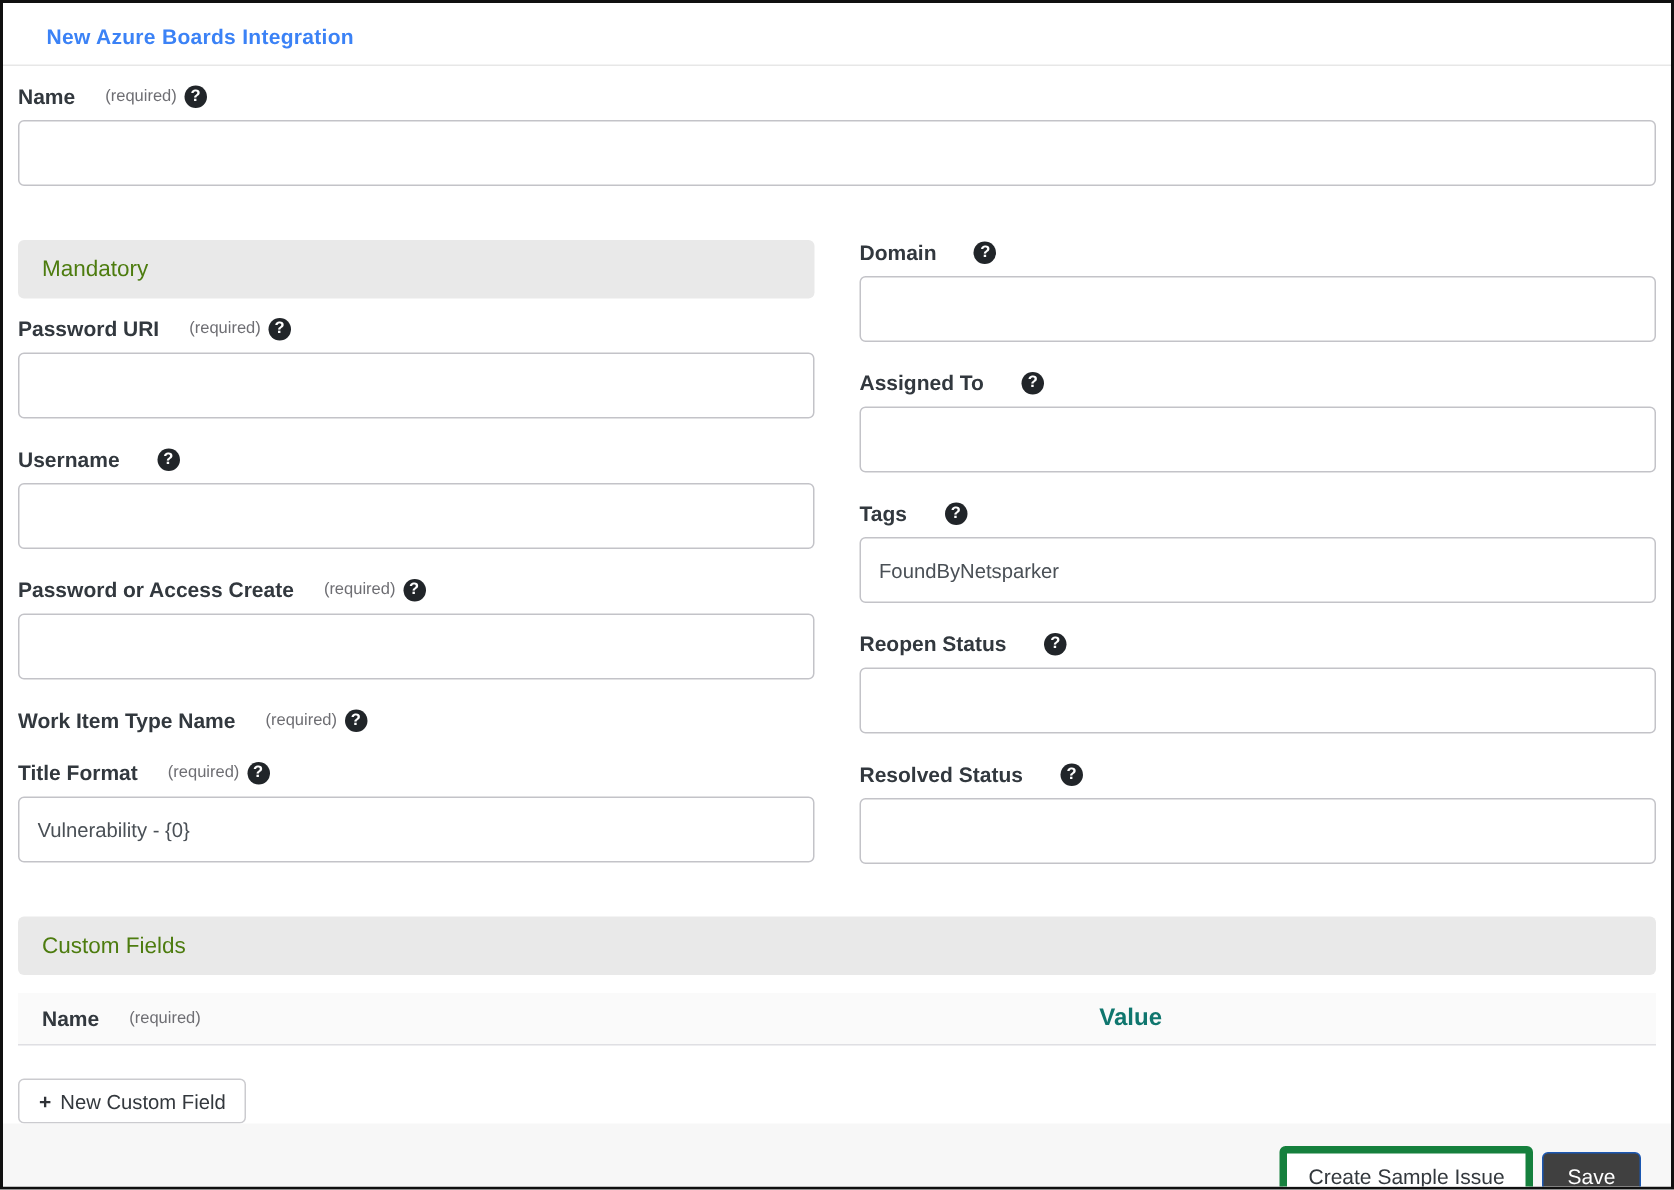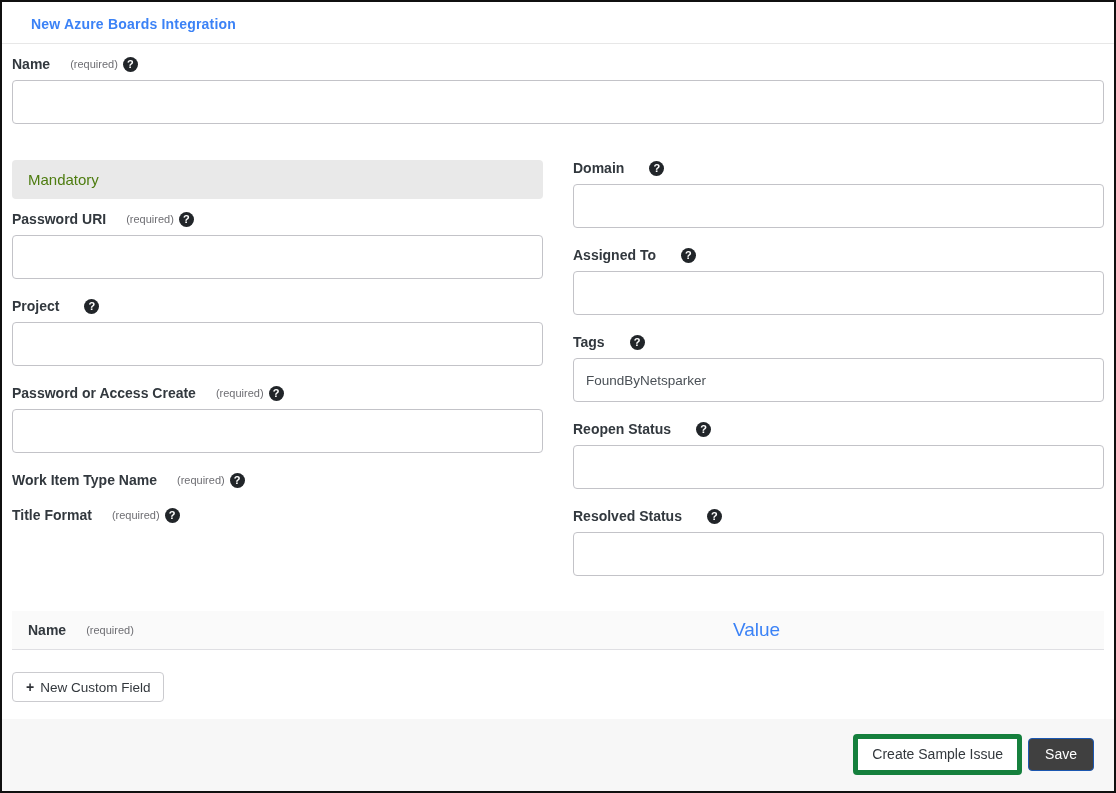--- a/index.html
+++ b/index.html
@@ -67,21 +67,21 @@
   .custom-fields { margin-top: 16px; }
   .cf-table-header {
     display: flex; align-items: center;
     background: #fafafa;
     border-bottom: 1px solid #dfdfe3;
     padding: 8px 16px;
     margin-top: 11px;
   }
   .cf-col-name { width: 66.5%; display: flex; align-items: center; }
   .cf-col-name .hdr { font-size: 14px; font-weight: 600; color: #32383e; }
-  .cf-col-value { flex: 1; font-size: 19px; font-weight: 400; color: #3b82f6; }
+  .cf-col-value { flex: 1; font-size: 16px; font-weight: 700; color: #0f766e; }
 
   .new-custom-field-btn {
     margin-top: 22px;
     display: inline-flex; align-items: center; gap: 6px;
     background: #fff; border: 1px solid #cbcbcf; border-radius: 4px;
     padding: 6px 13px; font-size: 13.5px; color: #33383d;
     font-family: "Liberation Sans", sans-serif;
     cursor: pointer;
   }
   .plus-icon { font-weight: 700; font-size: 14px; color: #2f3237; }
@@ -133,21 +133,21 @@
           <div class="label-row">
             <span class="field-label">Password URI</span>
             <span class="required-suffix">(required)</span>
             <span class="help-icon">?</span>
           </div>
           <input class="text-input" type="text" value="" style="">
         </div>
 
         <div class="field">
           <div class="label-row">
-            <span class="field-label">Project</span>
+            <span class="field-label">Username</span>
             <span class="required-suffix"></span>
             <span class="help-icon">?</span>
           </div>
           <input class="text-input" type="text" value="" style="">
         </div>
 
         <div class="field">
           <div class="label-row">
             <span class="field-label">Password or Access Create</span>
             <span class="required-suffix">(required)</span>
@@ -163,20 +163,21 @@
             <span class="help-icon">?</span>
           </div>
         </div>
 
         <div class="field">
           <div class="label-row">
             <span class="field-label">Title Format</span>
             <span class="required-suffix">(required)</span>
             <span class="help-icon">?</span>
           </div>
+          <input class="text-input" type="text" value="Vulnerability - {0}" style="">
         </div>
       </div>
 
       <div class="col">
 
         <div class="field">
           <div class="label-row">
             <span class="field-label">Domain</span>
             <span class="required-suffix"></span>
             <span class="help-icon">?</span>
@@ -216,20 +217,21 @@
             <span class="field-label">Resolved Status</span>
             <span class="required-suffix"></span>
             <span class="help-icon">?</span>
           </div>
           <input class="text-input" type="text" value="" style="">
         </div>
       </div>
     </div>
 
     <div class="custom-fields">
+      <div class="section-header">Custom Fields</div>
       <div class="cf-table-header">
         <div class="cf-col-name">
           <span class="hdr">Name</span>
           <span class="required-suffix">(required)</span>
         </div>
         <div class="cf-col-value">Value</div>
       </div>
       <button class="new-custom-field-btn">
         <span class="plus-icon">+</span>
         <span>New Custom Field</span>

